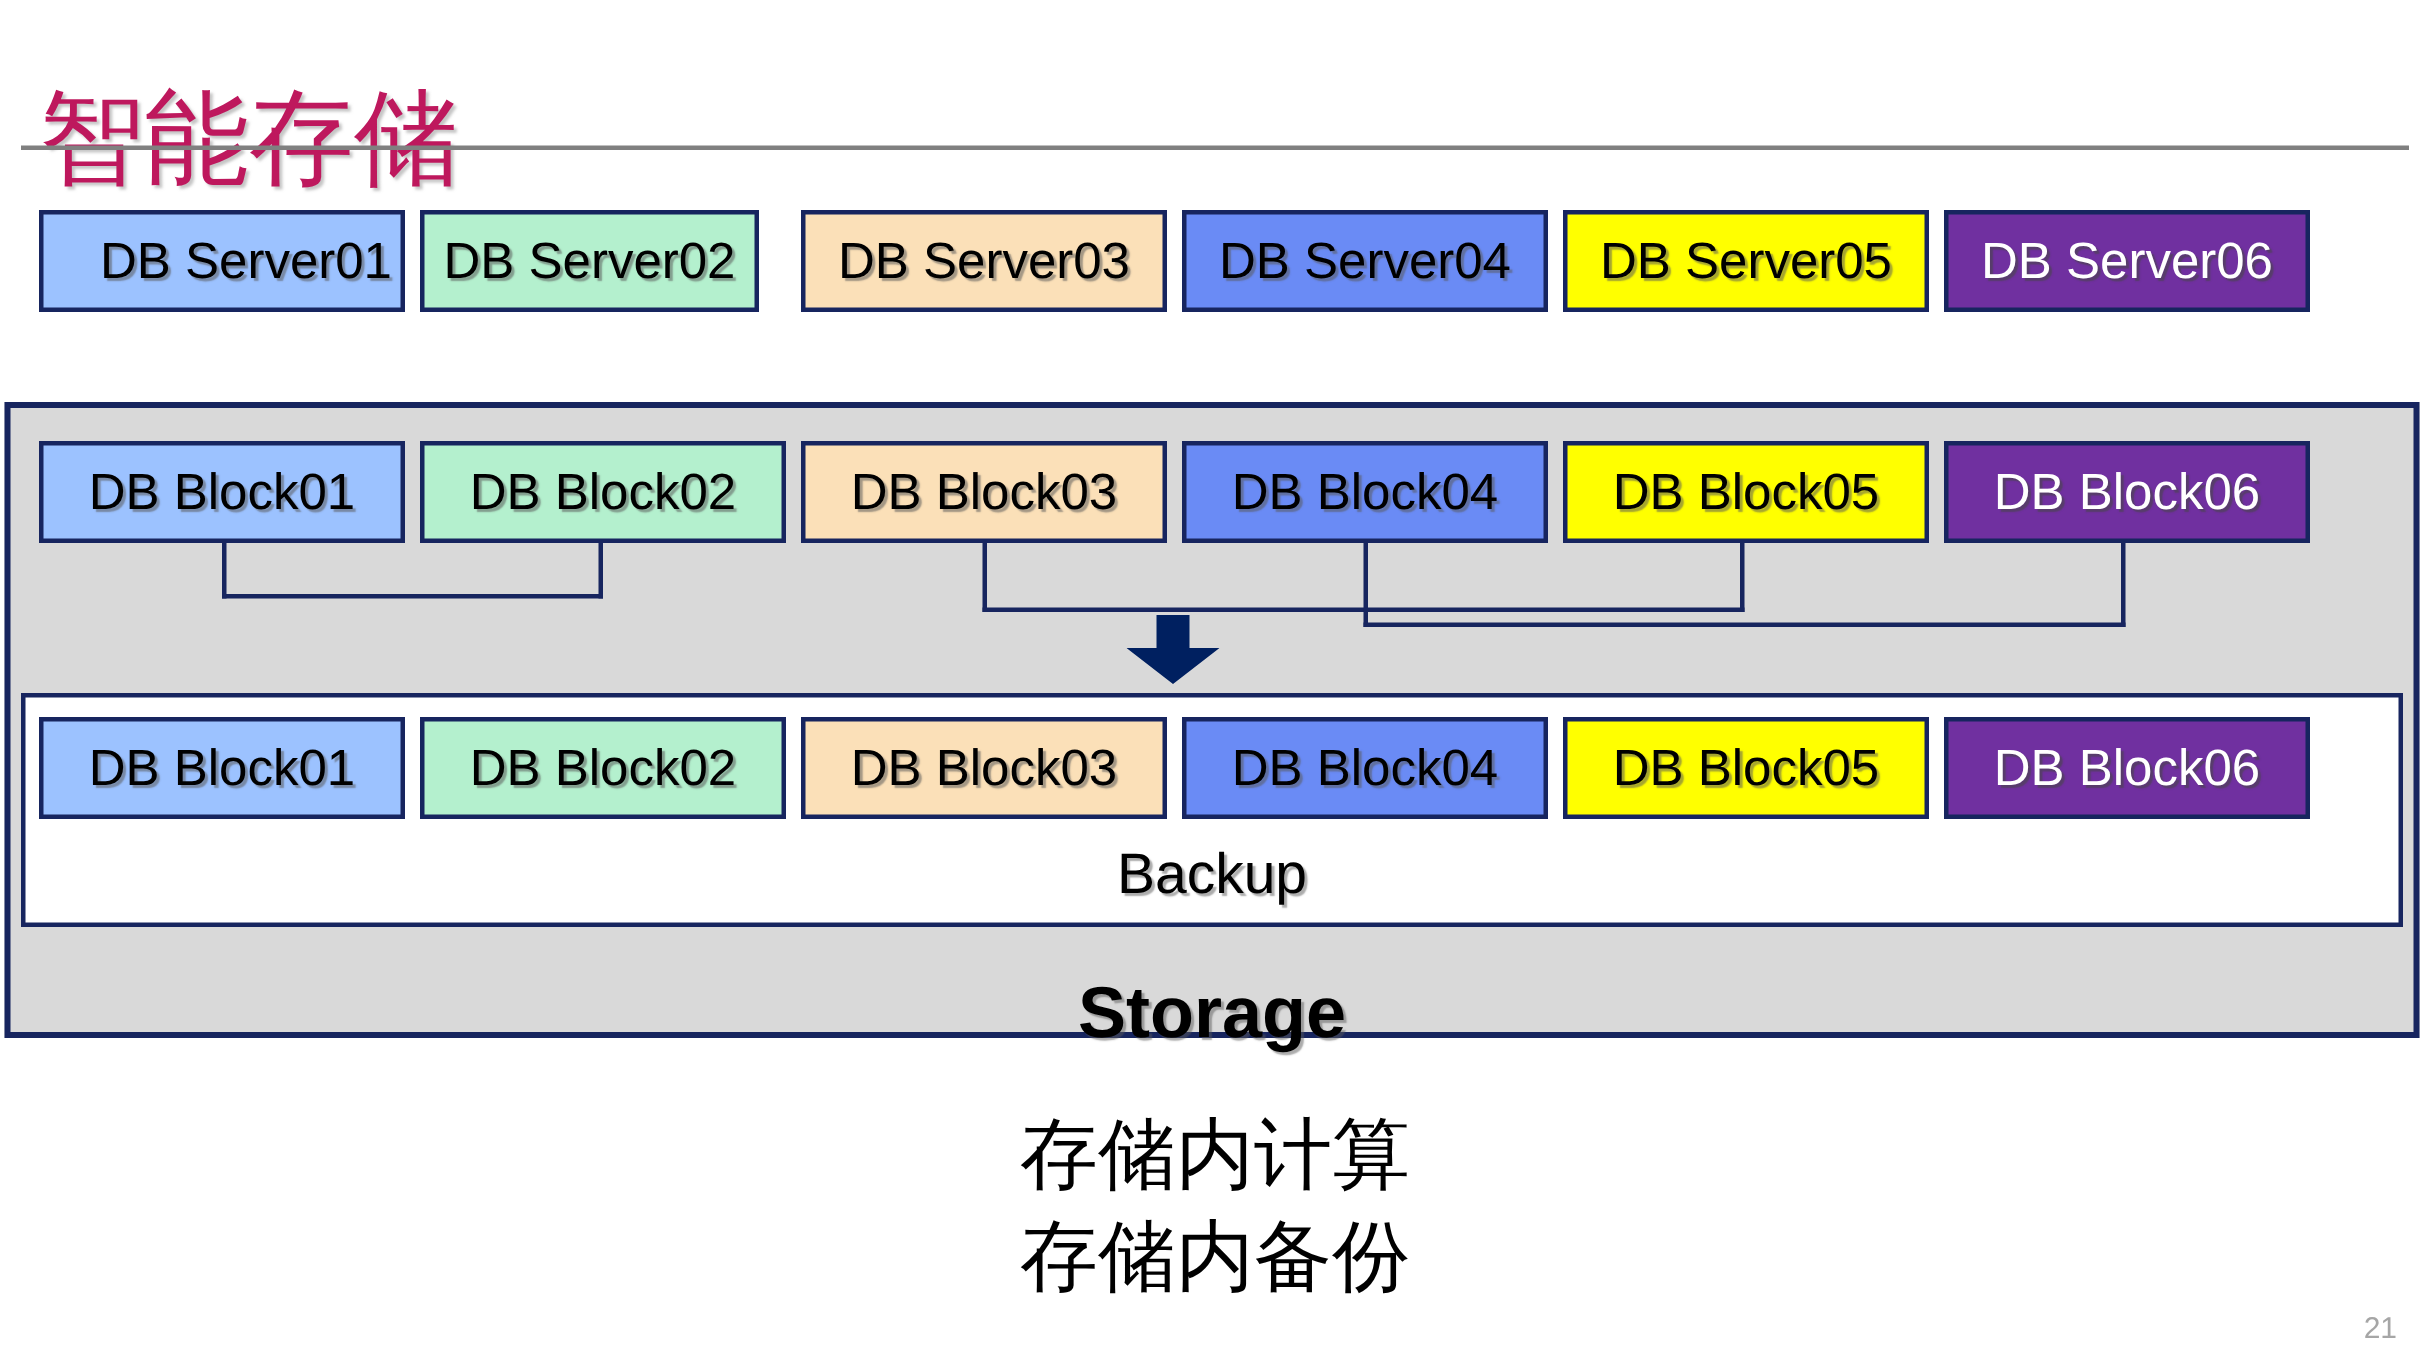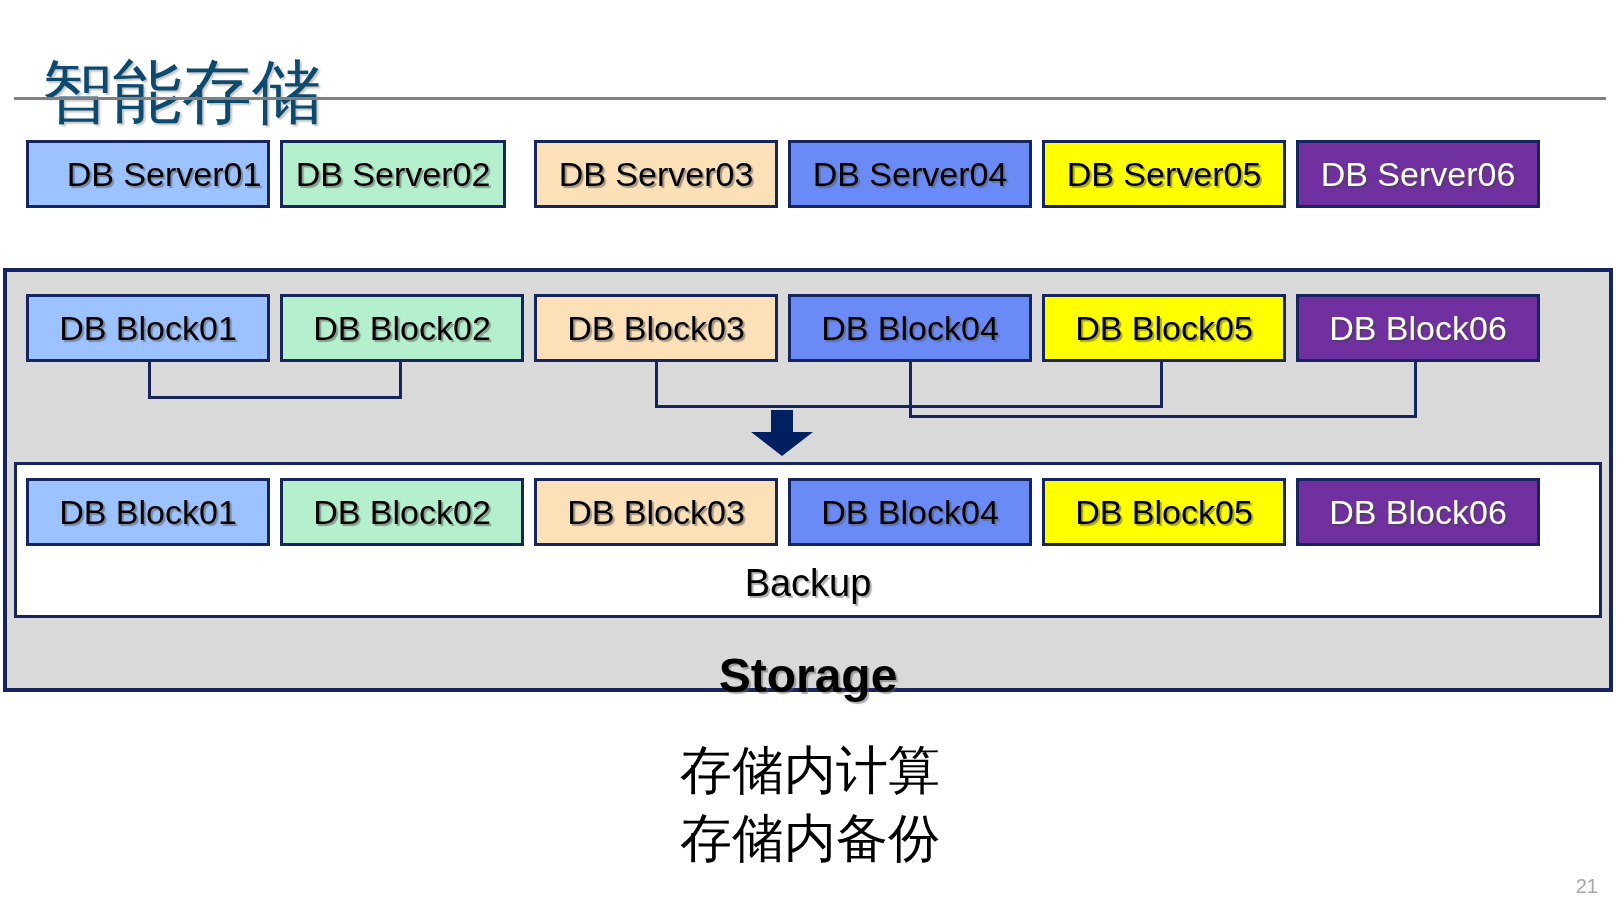--- a/index.html
+++ b/index.html
@@ -17,25 +17,24 @@
   }
 
   
   #slide-title {
     position: absolute;
     left: 26px;
     top: 2px;
     font-size: 70px;
     line-height: 86px;
     font-weight: normal;
-    color: #0c4a6e;
+    color: #be185d;
     text-shadow: 2px 2px 2px rgba(150,150,150,0.55);
     letter-spacing: 0px;
     white-space: nowrap;
-    margin-left: 16px;
   }
   #title-rule {
     position: absolute;
     left: 14px;
     top: 97px;
     width: 1592px;
     height: 3px;
     background: #808080;
   }
 

